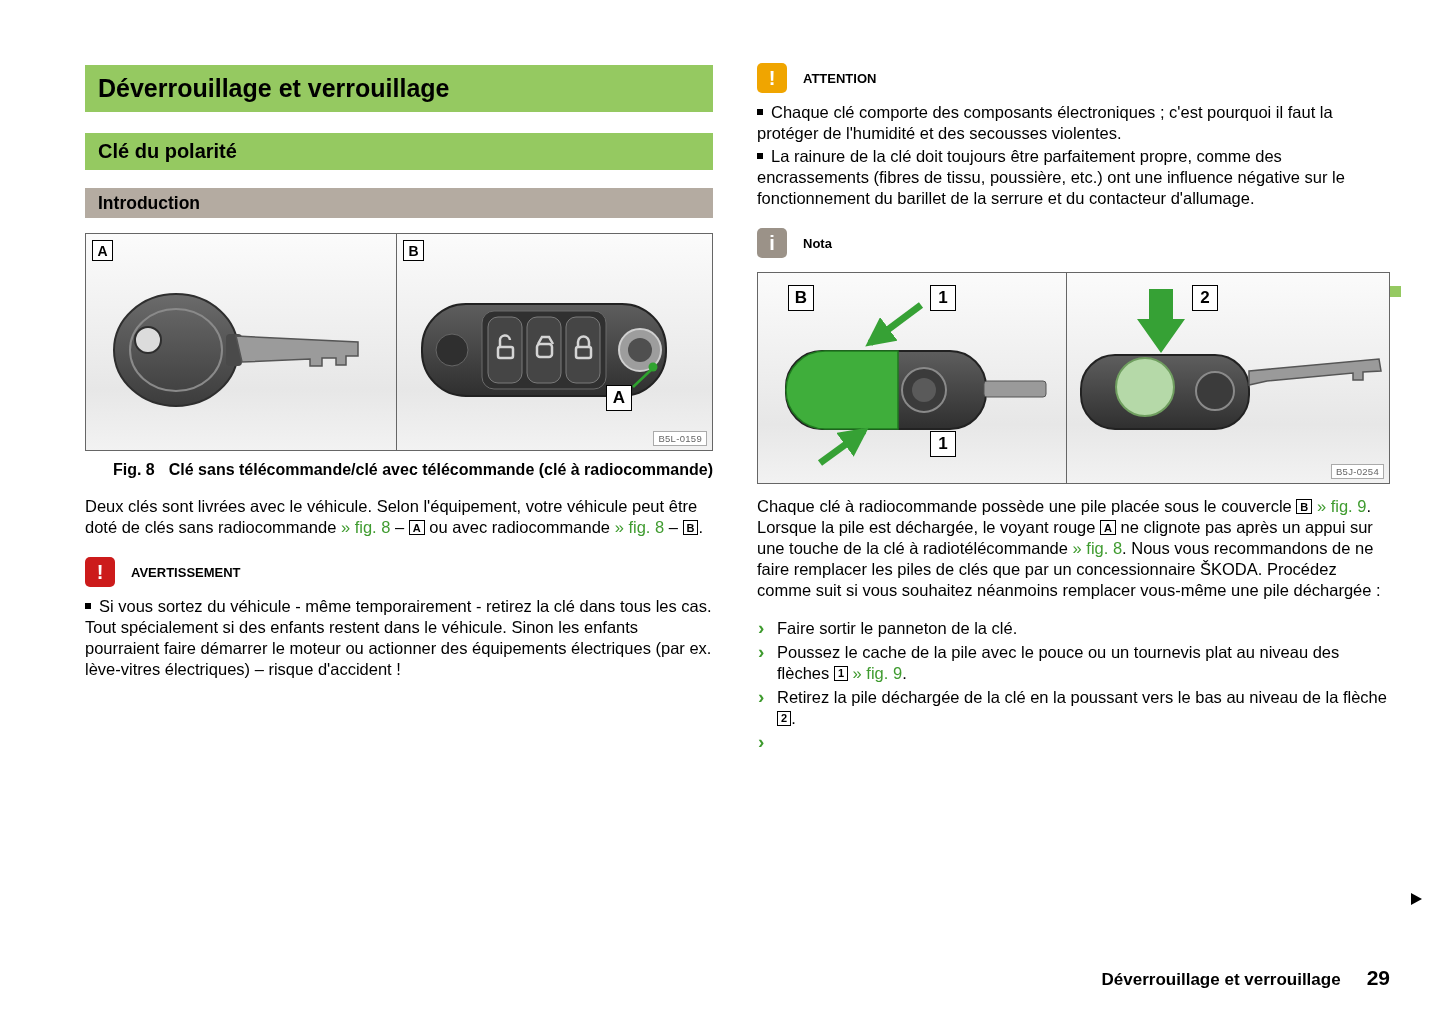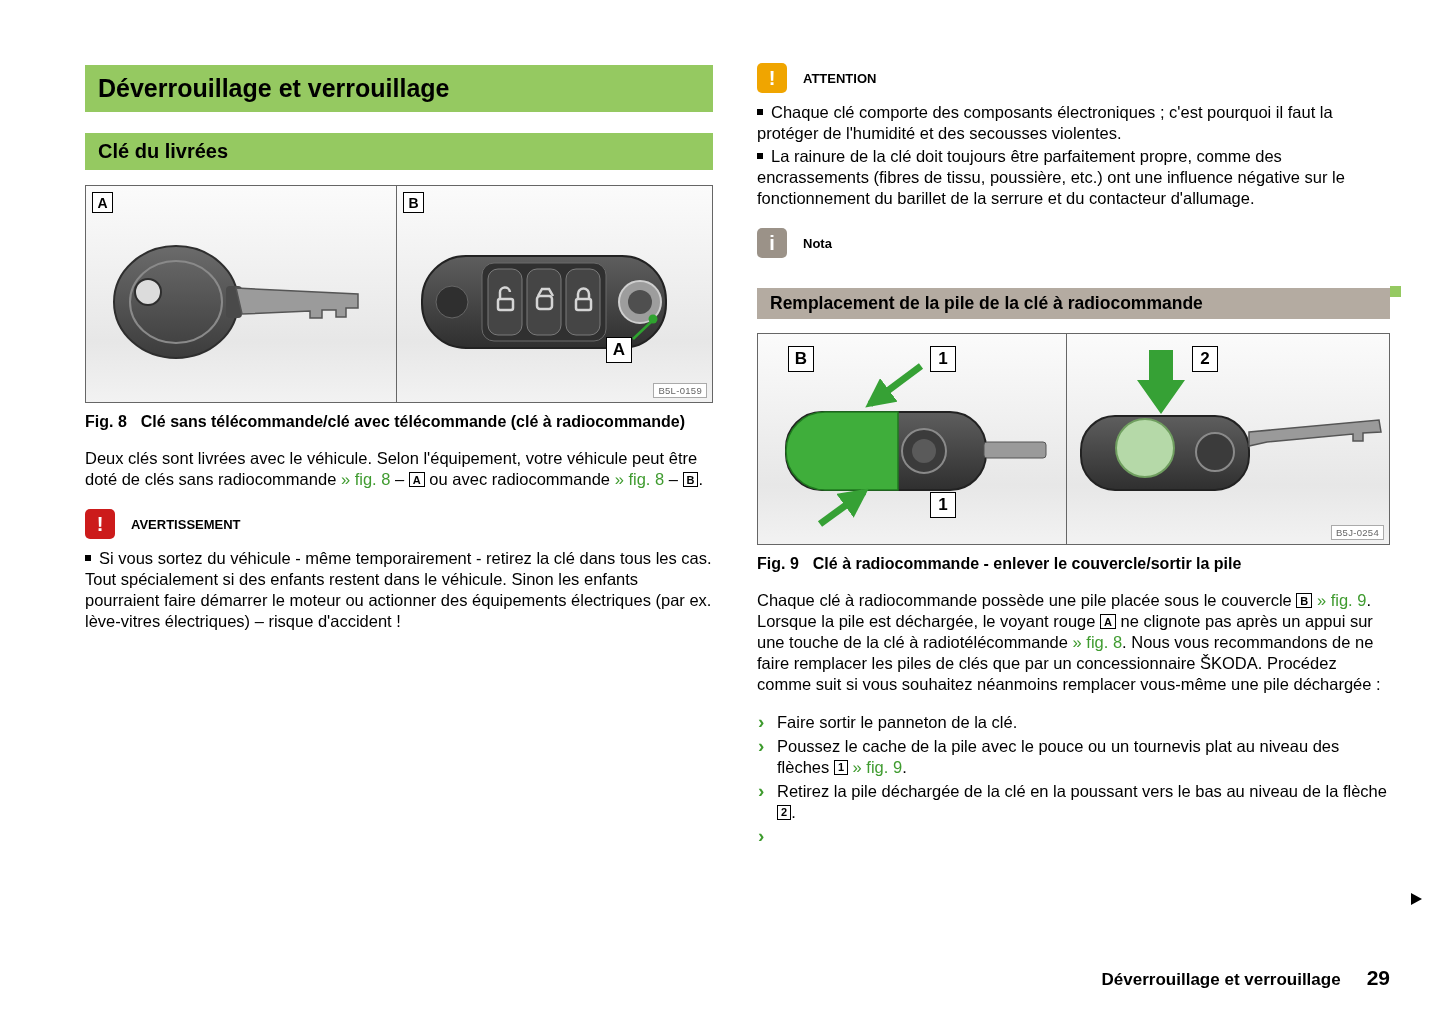--- a/index.html
+++ b/index.html
@@ -29,21 +29,21 @@
   .vdiv{position:absolute;top:0;bottom:0;width:1px;background:#666;}
   .plabel{position:absolute;width:21px;height:21px;background:#fff;border:1.3px solid #000;
     font-weight:bold;font-size:14px;display:flex;align-items:center;justify-content:center;box-sizing:border-box;}
   .flabel{position:absolute;width:26px;height:26px;background:#fff;border:1.6px solid #000;
     font-weight:bold;font-size:17px;display:flex;align-items:center;justify-content:center;box-sizing:border-box;}
   .figcode{position:absolute;right:5px;bottom:4px;font-size:9.5px;color:#666;
     border:1px solid #aaa;background:#fff;padding:1px 4px;letter-spacing:.3px;}
   .figsvg{position:absolute;}
   .overlay{position:absolute;left:0;top:0;width:100%;height:100%;pointer-events:none;}
 
-  .caption{margin-top:9px;font-size:16px;font-weight:bold;line-height:20px;}
+  .caption{margin-top:9px;font-size:16px;font-weight:bold;line-height:20px;text-align:right;}
   .caption .tag{margin-right:14px;}
 
   .body-text{font-size:16.5px;line-height:21px;}
   .para{margin-top:13px;}
   .para-r{margin-top:12px;}
 
   .refbox{display:inline-block;border:1px solid #000;font-size:11px;font-weight:bold;
     line-height:12px;padding:0.5px 3px;vertical-align:1.5px;}
   .glink{color:var(--green-accent);cursor:pointer;}
 
@@ -73,21 +73,22 @@
   .edge-marker{position:absolute;left:1390px;top:286px;width:11px;height:11px;background:var(--green-bar);}
   .cont-arrow{position:absolute;left:1411px;top:893px;width:0;height:0;
     border-left:11px solid #000;border-top:6px solid transparent;border-bottom:6px solid transparent;}
 </style>
 </head>
 <body>
 
 <div class="col col-left">
 
   <div class="bar bar-title">Déverrouillage et verrouillage</div>
-  <div class="bar bar-sub">Clé du livrées</div>
+  <div class="bar bar-sub">Clé du polarité</div>
+  <div class="bar bar-gray">Introduction</div>
 
   <div class="figure fig8">
     <div class="vdiv" style="left:310px;"></div>
 
     <svg class="figsvg" style="left:10px;top:28px;" width="290" height="170" viewBox="0 0 290 170">
       <defs>
         <linearGradient id="kg" x1="0" y1="0" x2="0" y2="1">
           <stop offset="0" stop-color="#6b6b6b"></stop>
             <stop offset="1" stop-color="#3c3c3c"></stop>
         </linearGradient>
@@ -160,21 +161,20 @@
   <div class="bullets body-text">
     <p><span class="sq"></span><span>Chaque clé comporte des composants électroniques ; c'est pourquoi il faut la protéger de l'humidité et des secousses violentes.</span></p>
     <p><span class="sq"></span><span>La rainure de la clé doit toujours être parfaitement propre, comme des encrassements (fibres de tissu, poussière, etc.) ont une influence négative sur le fonctionnement du barillet de la serrure et du contacteur d'allumage.</span></p>
   </div>
 
   <div class="note-head nota-head">
     <div class="sign sign-gray">i</div>
     <div class="note-title">Nota</div>
   </div>
 
-  <div class="bar bar-gray-r">Remplacement de la pile de la clé à radiocommande</div>
 
   <div class="figure fig9">
     <div class="vdiv" style="left:308px;"></div>
 
     <svg class="figsvg" style="left:0;top:0;" width="308" height="212" viewBox="0 0 308 212">
       <defs>
         <linearGradient id="bg9" x1="0" y1="0" x2="0" y2="1">
           <stop offset="0" stop-color="#5e5e5e"></stop>
             <stop offset="1" stop-color="#2f2f2f"></stop>
         </linearGradient>
@@ -205,23 +205,20 @@
       <path d="M82 16 H106 V46 H118 L94 80 L70 46 H82 Z" fill="#36a135"></path>
     </svg>
 
     <div class="flabel" style="left:30px;top:12px;">B</div>
     <div class="flabel" style="left:172px;top:12px;">1</div>
     <div class="flabel" style="left:172px;top:158px;">1</div>
     <div class="flabel" style="left:434px;top:12px;">2</div>
     <div class="figcode">B5J-0254</div>
   </div>
 
-  <p class="caption">
-    <span class="tag">Fig. 9</span><span>Clé à radiocommande - enlever le couvercle/sortir la pile</span>
-  </p>
 
   <p class="body-text para-r"><span>Chaque clé à radiocommande possède une pile placée sous le couvercle </span><span class="refbox">B</span><span> </span><span class="glink">» fig. 9</span><span>. Lorsque la pile est déchargée, le voyant rouge </span><span class="refbox">A</span><span> ne clignote pas après un appui sur une touche de la clé à radiotélécommande </span><span class="glink">» fig. 8</span><span>. Nous vous recommandons de ne faire remplacer les piles de clés que par un concessionnaire ŠKODA. Procédez comme suit si vous souhaitez néanmoins remplacer vous-même une pile déchargée :</span></p>
 
   <div class="steps body-text">
     <div class="step">
       <span class="arr">›</span><span>Faire sortir le panneton de la clé.</span>
     </div>
     <div class="step">
       <span class="arr">›</span><span>Poussez le cache de la pile avec le pouce ou un tournevis plat au niveau des flèches </span><span class="refbox">1</span><span> </span><span class="glink">» fig. 9</span><span>.</span>
     </div>

